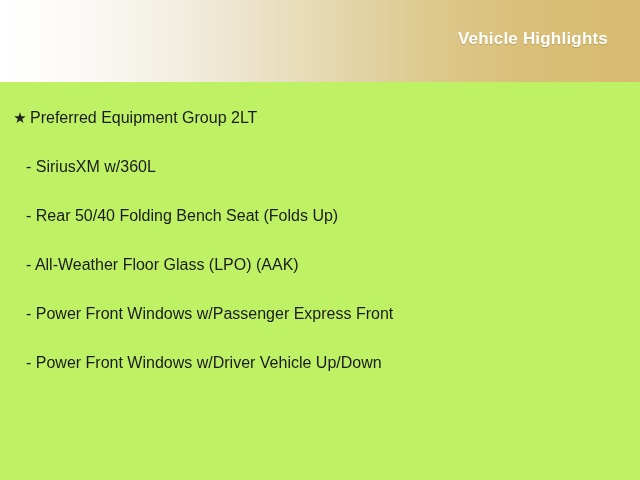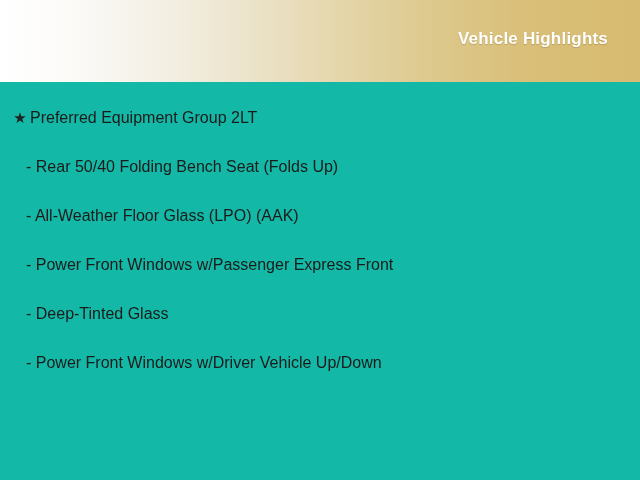--- a/index.html
+++ b/index.html
@@ -10,21 +10,21 @@
     width: 640px;
     height: 480px;
     background: #f7f7f7;
     font-family: "Liberation Sans", sans-serif;
     overflow: hidden;
   }
   .page {
     position: relative;
     width: 640px;
     height: 480px;
-    background: #14b8a6;
+    background: #bef264;
     box-sizing: border-box;
   }
   .header-band {
     position: relative;
     width: 640px;
     height: 82px;
     background: linear-gradient(to right,
         #ffffff 0%,
         #fbfaf7 12%,
         #f3efe3 26%,
@@ -88,29 +88,29 @@
   </div>
 
   <div class="content">
 
     <div class="bullet-row">
       <span class="star-icon">★</span>
       <span class="bullet-text">Preferred Equipment Group 2LT</span>
     </div>
 
     <div class="sub-row">
+      <span class="sub-text">- SiriusXM w/360L</span>
+    </div>
+    <div class="sub-row">
       <span class="sub-text">- Rear 50/40 Folding Bench Seat (Folds Up)</span>
     </div>
     <div class="sub-row">
       <span class="sub-text">- All-Weather Floor Glass (LPO) (AAK)</span>
     </div>
     <div class="sub-row">
       <span class="sub-text">- Power Front Windows w/Passenger Express Front</span>
     </div>
     <div class="sub-row">
-      <span class="sub-text">- Deep-Tinted Glass</span>
-    </div>
-    <div class="sub-row">
       <span class="sub-text">- Power Front Windows w/Driver Vehicle Up/Down</span>
     </div>
 
   </div>
 </div>
 
 </body></html>

